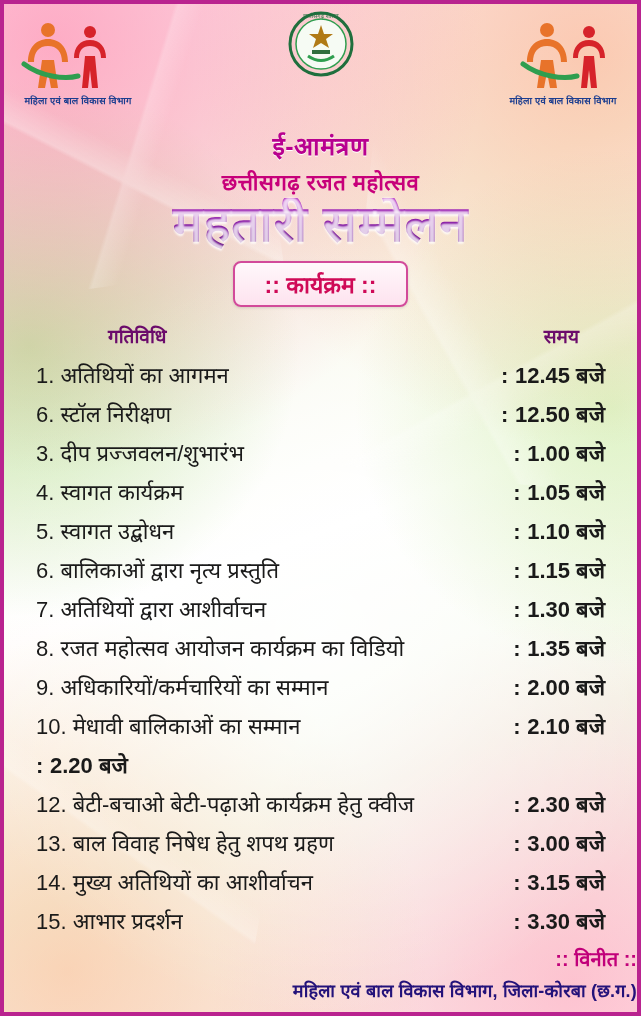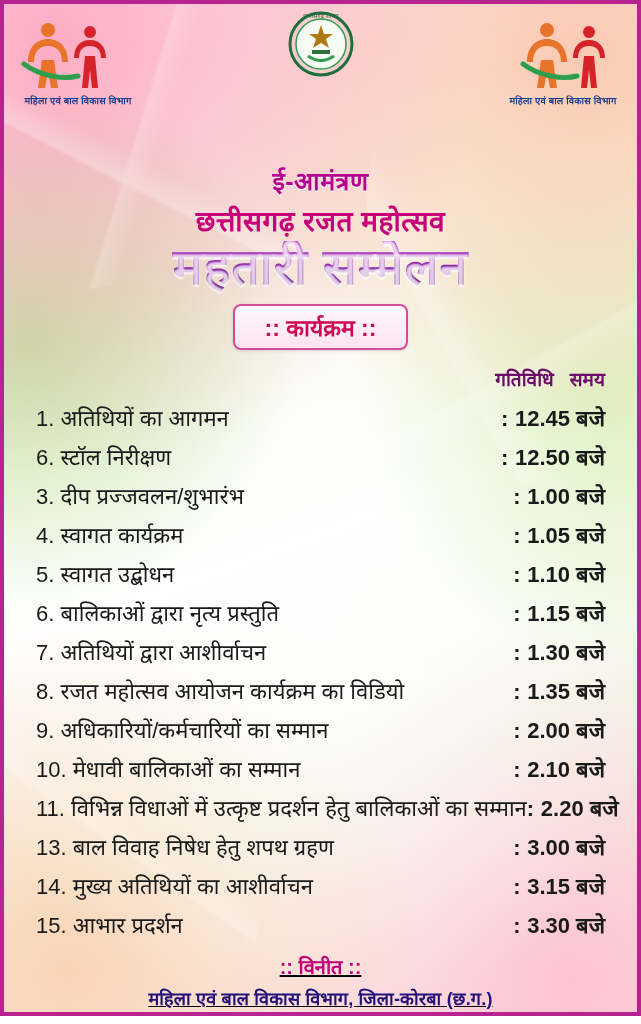--- a/index.html
+++ b/index.html
@@ -55,24 +55,23 @@
   .emblem{
     position:absolute;left:50%;top:6px;transform:translateX(-50%);
     width:88px;text-align:center;
   }
 
   .title-block{position:relative;text-align:center;margin-top:-18px;}
   .t-invite{
     font-size:25px;font-weight:bold;color:#b8008f;
     letter-spacing:.5px;
     text-shadow:0 1px 0 #fff;
-    margin-top:35px;
   }
   .t-sub{
-    font-size:28px;font-weight:bold;color:#c7007a;margin-top:4px;
+    font-size:22px;font-weight:bold;color:#c7007a;margin-top:4px;
     letter-spacing:.5px;
   }
   .t-main{
     font-size:50px;font-weight:bold;margin-top:2px;line-height:1.05;
     color:#8d1fa8;
     background:linear-gradient(180deg,#b42fc4 0%,#7a0f9c 55%,#5e0b7d 100%);
     -webkit-background-clip:text;background-clip:text;color:transparent;
     text-shadow:0 2px 2px rgba(255,255,255,.8);
     letter-spacing:1px;
   }
@@ -83,38 +82,38 @@
     border:2px solid #d24a9a;border-radius:8px;
     background:linear-gradient(180deg,#fff8fb,#fde3ef);
     color:#cf0a57;font-size:23px;font-weight:bold;
     box-shadow:0 1px 3px rgba(0,0,0,.12);
   }
 
   .table{
     position:relative;margin:16px 26px 0 26px;
   }
   .thead{
-    display:flex;justify-content:flex-end;
+    display:flex;justify-content:space-between;
     font-size:19px;font-weight:bold;color:#6b0b6b;
     padding:0 6px 6px 6px;
     gap:16px;
   }
   .thead .c1{margin-left:72px;}
-  .thead .c2{}
+  .thead .c2{margin-right:26px;}
   .row{
     display:flex;align-items:center;justify-content:space-between;
     font-size:22px;color:#1a1a1a;
     padding:4.5px 6px;
   }
   .row .label{white-space:nowrap;}
   .row .time{white-space:nowrap;font-weight:600;}
   .row .time .colon{display:inline-block;width:14px;}
 
   .footer{
-    position:absolute;left:0;right:0;bottom:2px;text-align:center;text-decoration:underline;
+    position:absolute;left:0;right:0;bottom:10px;text-align:right;
   }
   .f-vinit{
     font-size:20px;font-weight:bold;color:#c1007a;margin-bottom:6px;
   }
   .f-dept{
     font-size:18px;font-weight:bold;color:#23127a;letter-spacing:.2px;
   }
 </style>
 </head>
 <body>
@@ -219,22 +218,25 @@
         </div>
         <div class="row">
           <div class="label">9. अधिकारियों/कर्मचारियों का सम्मान</div>
           <div class="time"><span class="colon">:</span>2.00 बजे</div>
         </div>
         <div class="row">
           <div class="label">10. मेधावी बालिकाओं का सम्मान</div>
           <div class="time"><span class="colon">:</span>2.10 बजे</div>
         </div>
         <div class="row">
-          <div class="label">11. विभिन्न विधाओं में उत्कृष्ट प्रदर्शन हेतु बालिकाओं का सम्मान</div>
           <div class="time"><span class="colon">:</span>2.20 बजे</div>
+        </div>
+        <div class="row">
+          <div class="label">12. बेटी-बचाओ बेटी-पढ़ाओ कार्यक्रम हेतु क्वीज</div>
+          <div class="time"><span class="colon">:</span>2.30 बजे</div>
         </div>
         <div class="row">
           <div class="label">13. बाल विवाह निषेध हेतु शपथ ग्रहण</div>
           <div class="time"><span class="colon">:</span>3.00 बजे</div>
         </div>
         <div class="row">
           <div class="label">14. मुख्य अतिथियों का आशीर्वाचन</div>
           <div class="time"><span class="colon">:</span>3.15 बजे</div>
         </div>
         <div class="row">

